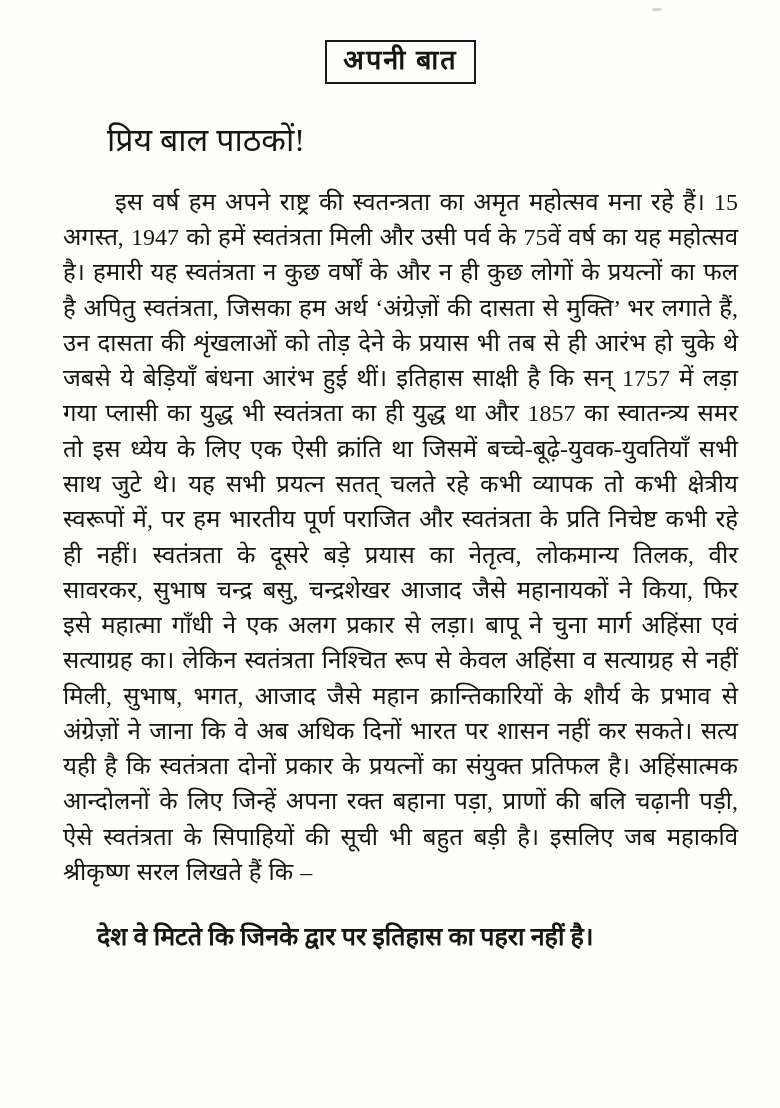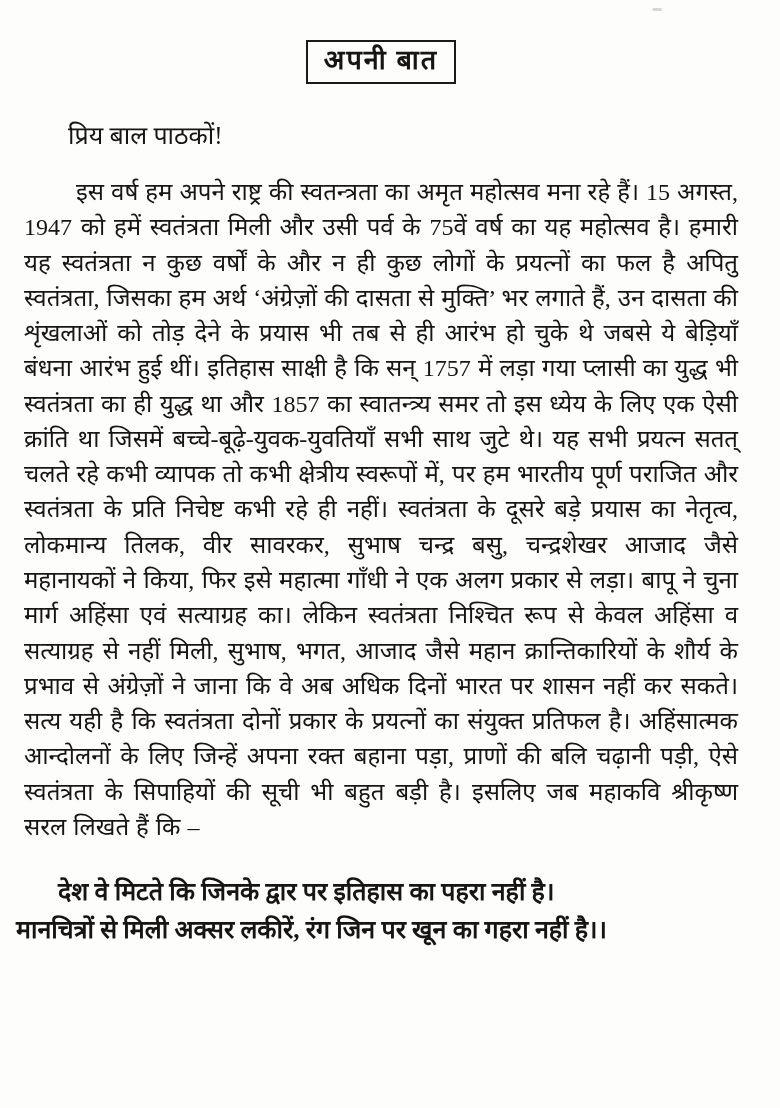--- a/index.html
+++ b/index.html
@@ -11,39 +11,39 @@
     height: 1108px;
     background: #fdfdfb;
     color: #171513;
     font-family: "Liberation Serif", "DejaVu Serif", serif;
     overflow: hidden;
   }
   .page {
     box-sizing: border-box;
     width: 780px;
     height: 1048px;
-    padding: 34px 34px 0 16px;
+    padding: 34px 34px 0 55px;
     position: relative;
   }
   .title-wrap {
     text-align: center;
     margin: 6px 0 34px 0;
   }
   .title-box {
     display: inline-block;
     border: 2.5px solid #1a1a1a;
     padding: 3px 16px 6px 16px;
     font-size: 27px;
     font-weight: bold;
     letter-spacing: 2px;
     line-height: 1.15;
   }
   .salutation {
     margin: 0 0 22px 0;
-    font-size: 25px;
+    font-size: 32px;
     text-indent: 52px;
     line-height: 1.4;
   }
   .body-para {
     margin: 8px;
     font-size: 24px;
     line-height: 1.47;
     text-align: justify;
     text-indent: 52px;
     word-spacing: 1px;
@@ -87,17 +87,16 @@
   <div class="title-wrap">
     <div class="title-box">अपनी बात</div>
   </div>
 
   <p class="salutation">प्रिय बाल पाठकों!</p>
 
   <p class="body-para">इस वर्ष हम अपने राष्ट्र की स्वतन्त्रता का अमृत महोत्सव मना रहे हैं। 15 अगस्त, 1947 को हमें स्वतंत्रता मिली और उसी पर्व के 75वें वर्ष का यह महोत्सव है। हमारी यह स्वतंत्रता न कुछ वर्षों के और न ही कुछ लोगों के प्रयत्नों का फल है अपितु स्वतंत्रता, जिसका हम अर्थ ‘अंग्रेज़ों की दासता से मुक्ति’ भर लगाते हैं, उन दासता की शृंखलाओं को तोड़ देने के प्रयास भी तब से ही आरंभ हो चुके थे जबसे ये बेड़ियाँ बंधना आरंभ हुई थीं। इतिहास साक्षी है कि सन् 1757 में लड़ा गया प्लासी का युद्ध भी स्वतंत्रता का ही युद्ध था और 1857 का स्वातन्त्र्य समर तो इस ध्येय के लिए एक ऐसी क्रांति था जिसमें बच्चे-बूढ़े-युवक-युवतियाँ सभी साथ जुटे थे। यह सभी प्रयत्न सतत् चलते रहे कभी व्यापक तो कभी क्षेत्रीय स्वरूपों में, पर हम भारतीय पूर्ण पराजित और स्वतंत्रता के प्रति निचेष्ट कभी रहे ही नहीं। स्वतंत्रता के दूसरे बड़े प्रयास का नेतृत्व, लोकमान्य तिलक, वीर सावरकर, सुभाष चन्द्र बसु, चन्द्रशेखर आजाद जैसे महानायकों ने किया, फिर इसे महात्मा गाँधी ने एक अलग प्रकार से लड़ा। बापू ने चुना मार्ग अहिंसा एवं सत्याग्रह का। लेकिन स्वतंत्रता निश्चित रूप से केवल अहिंसा व सत्याग्रह से नहीं मिली, सुभाष, भगत, आजाद जैसे महान क्रान्तिकारियों के शौर्य के प्रभाव से अंग्रेज़ों ने जाना कि वे अब अधिक दिनों भारत पर शासन नहीं कर सकते। सत्य यही है कि स्वतंत्रता दोनों प्रकार के प्रयत्नों का संयुक्त प्रतिफल है। अहिंसात्मक आन्दोलनों के लिए जिन्हें अपना रक्त बहाना पड़ा, प्राणों की बलि चढ़ानी पड़ी, ऐसे स्वतंत्रता के सिपाहियों की सूची भी बहुत बड़ी है। इसलिए जब महाकवि श्रीकृष्ण सरल लिखते हैं कि –</p>
 
   <div class="couplet">
     <div class="couplet-line1">देश वे मिटते कि जिनके द्वार पर इतिहास का पहरा नहीं है।</div>
-    <div class="couplet-line2">मानचित्रों से मिली अक्सर लकीरें, रंग जिन पर खून का गहरा नहीं है।।</div>
   </div>
 
 
 </div>
 
 </body></html>

